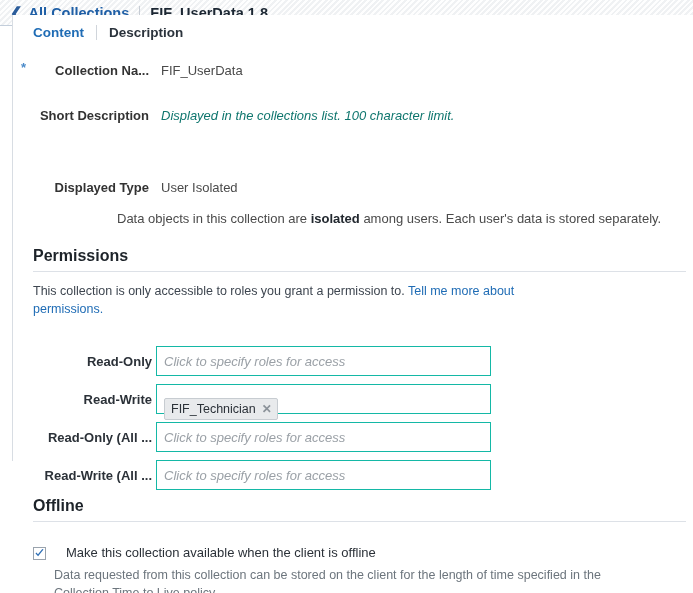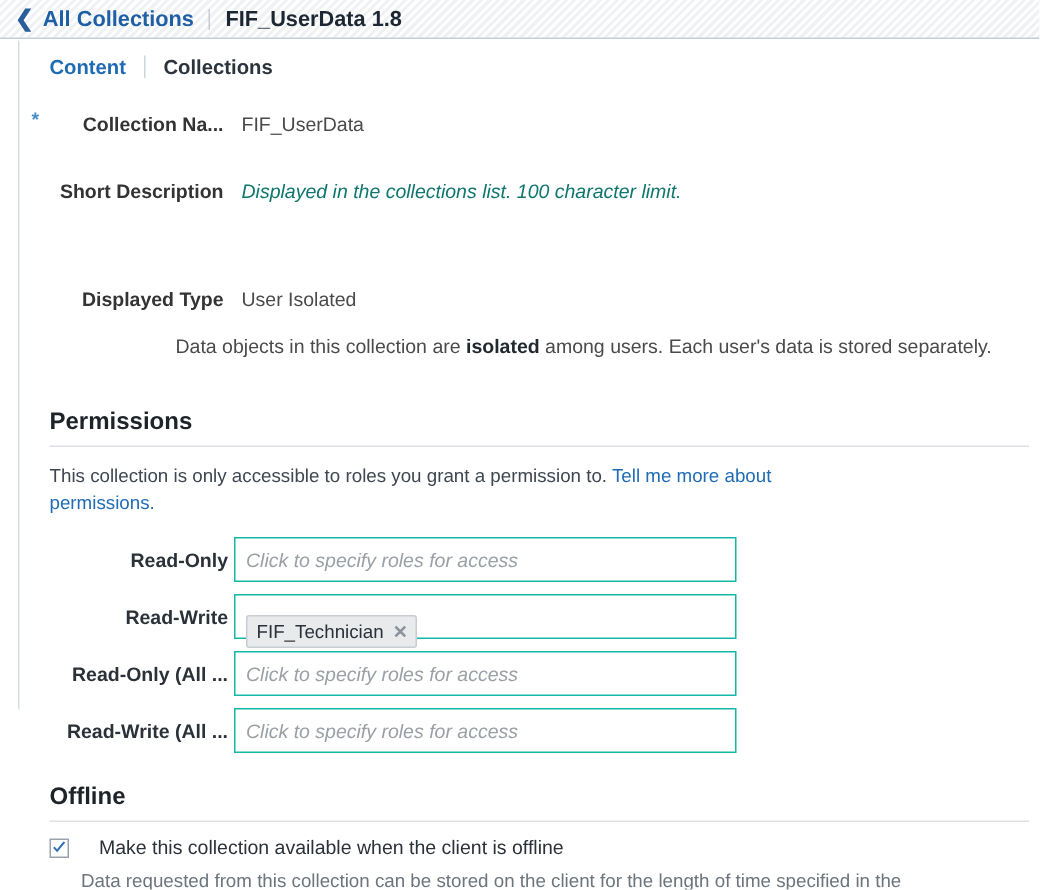--- a/index.html
+++ b/index.html
@@ -62,21 +62,21 @@
     color: #1c2733;
     font-weight: bold;
     font-size: 14.5px;
     white-space: nowrap;
   }
 
   
   .panel {
     position: absolute;
     left: 12px;
-    top: 27px;
+    top: 15px;
     width: 681px;
     height: 446px;
     box-sizing: border-box;
     border-left: 1px solid #d8dde3;
     background: #ffffff;
   }
 
   
   .tabs {
     display: flex;
@@ -148,21 +148,21 @@
   
   .section {
     position: absolute;
     left: 20px;
     width: 661px;
   }
   .section-title {
     font-size: 16px;
     font-weight: bold;
     color: #1d2329;
-    margin: 18px 0 6px 0;
+    margin: 4px 0 6px 0;
   }
   .section-rule {
     height: 1px;
     background: #dde1e7;
     width: 653px;
   }
   .section-permissions { top: 228px; }
   .section-offline     { top: 478px; }
 
   .perm-intro {
@@ -285,21 +285,21 @@
   <span class="crumb-link">All Collections</span>
   <span class="crumb-sep"></span>
   <span class="crumb-title">FIF_UserData 1.8</span>
 </div>
 
 <div class="panel">
 
   <div class="tabs">
     <span class="tab active">Content</span>
     <span class="tab-sep"></span>
-    <span class="tab inactive">Collections</span>
+    <span class="tab inactive">Description</span>
   </div>
 
   <div class="row row-collection-name">
     <div class="lbl">
       <span class="req-star">*</span>
       <span>Collection Na...</span>
     </div>
     <div class="val">FIF_UserData</div>
   </div>
 

